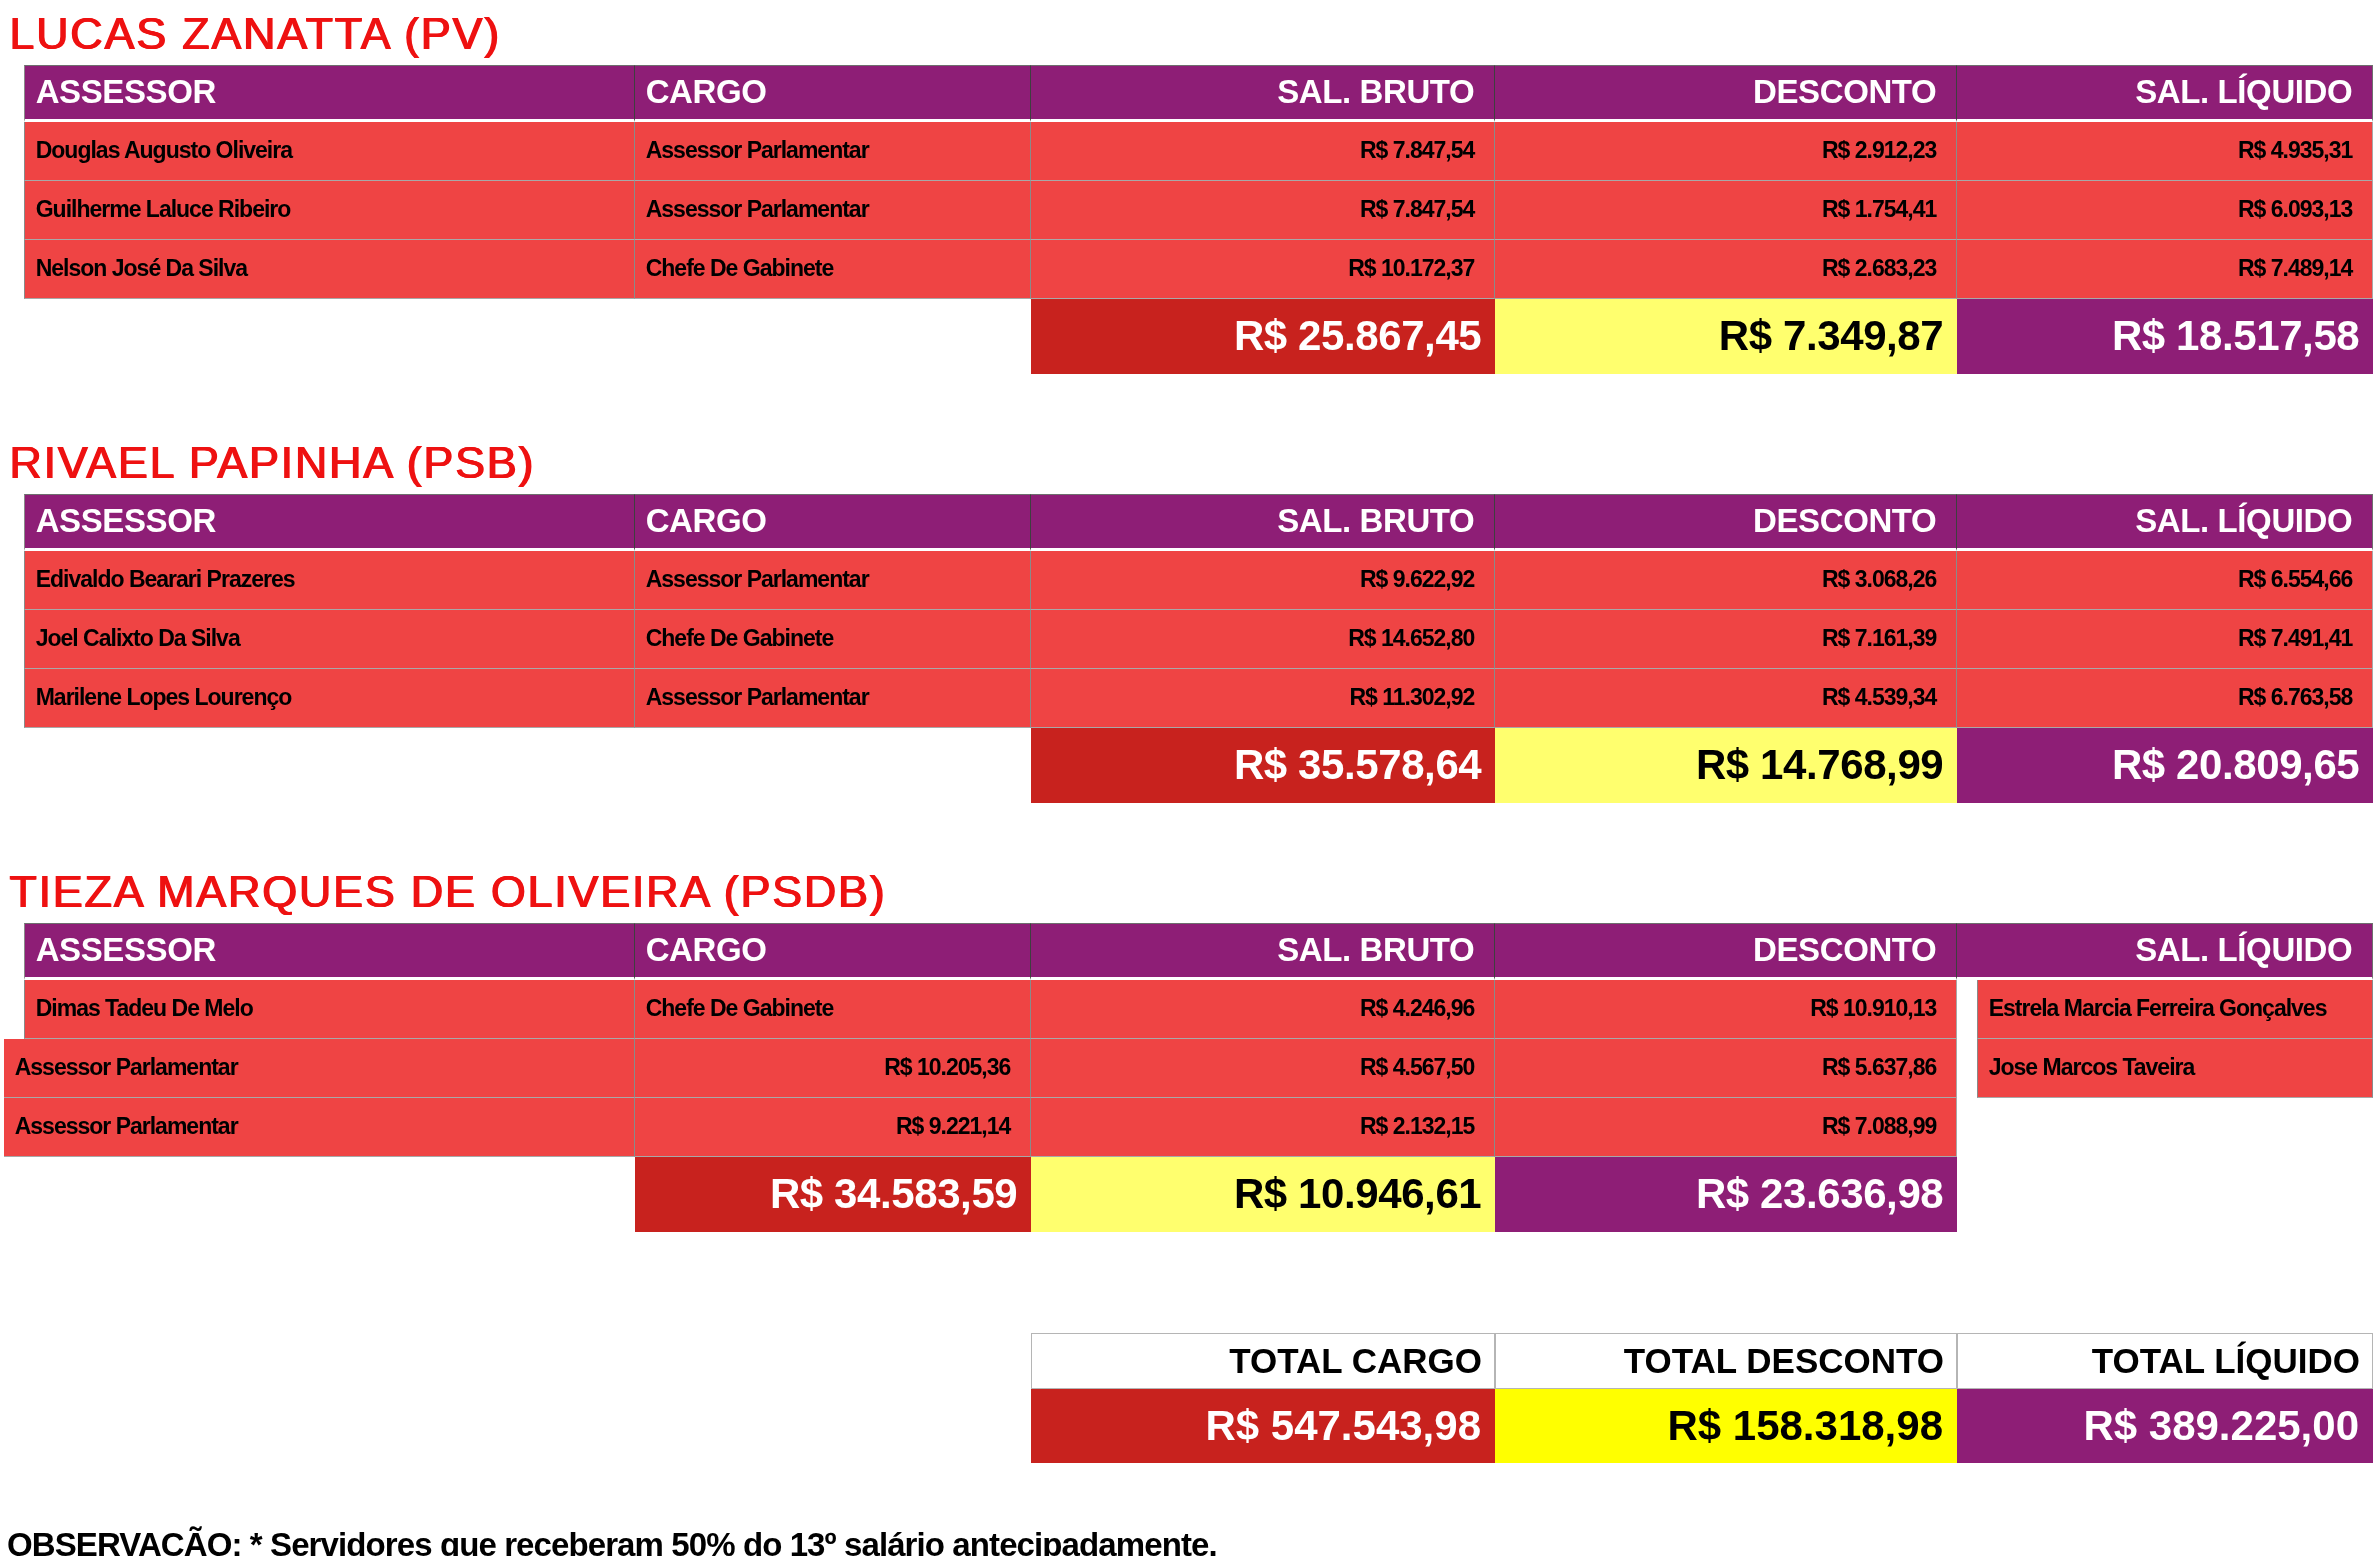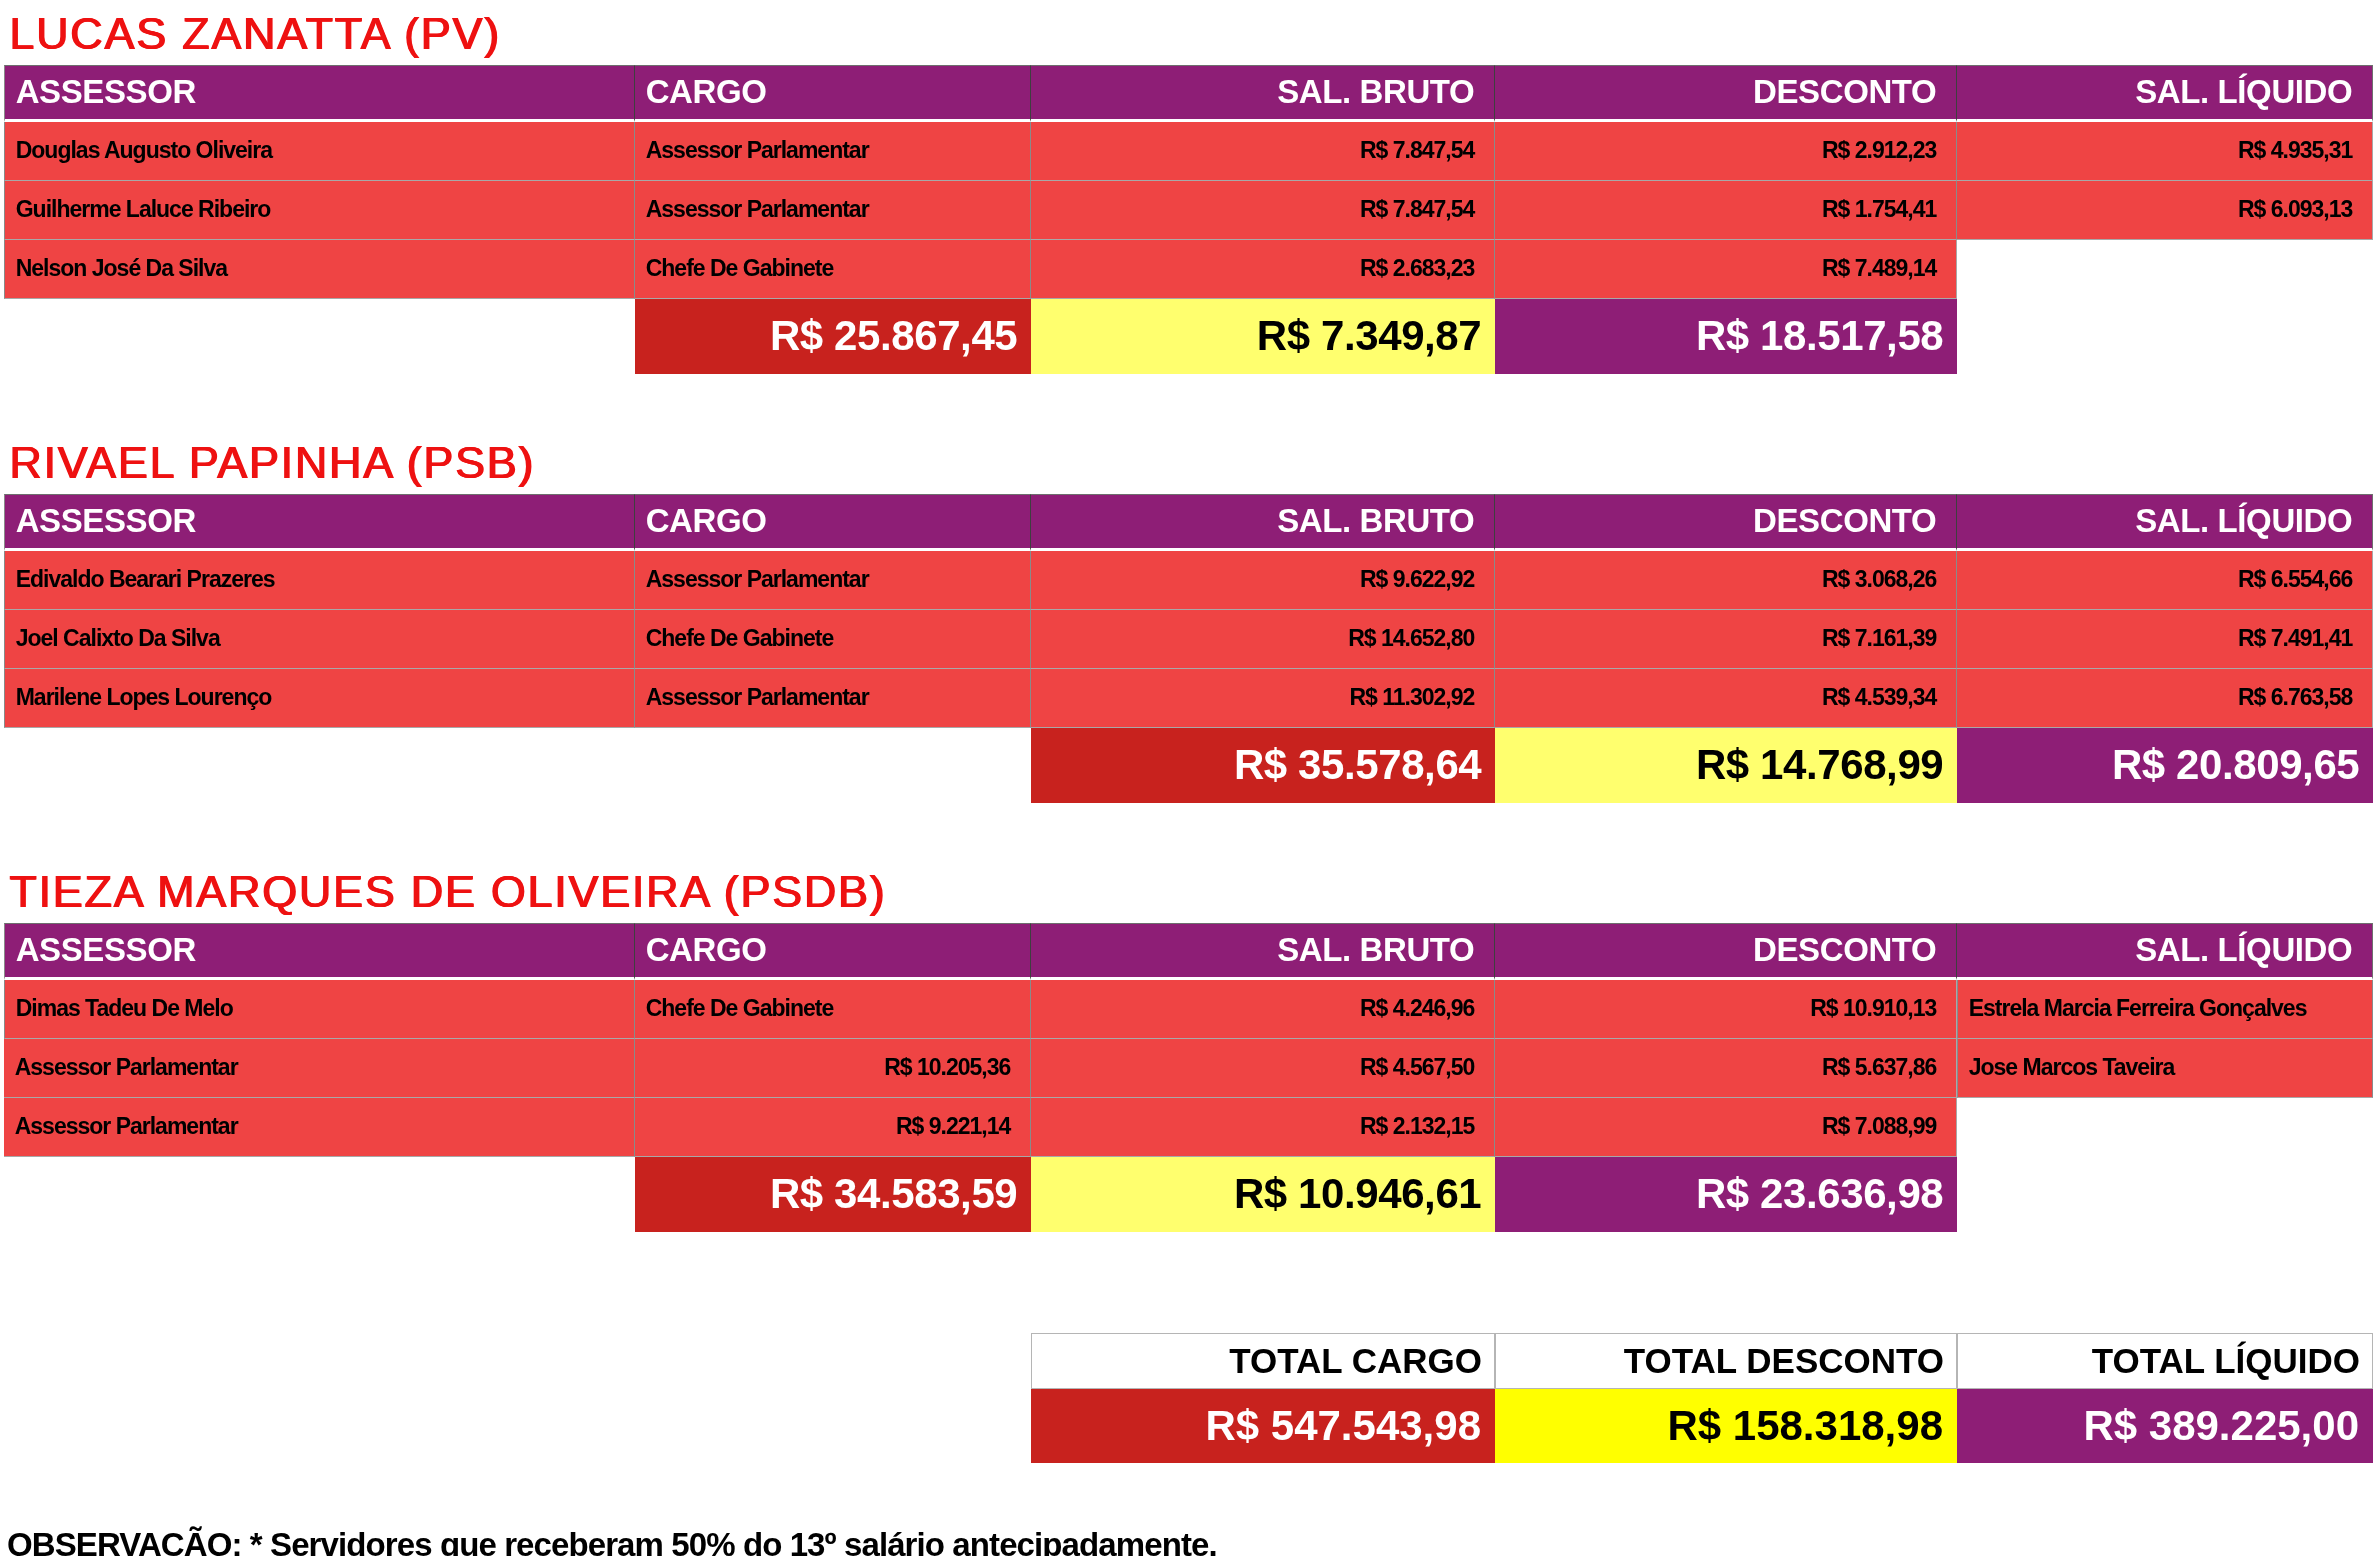--- a/index.html
+++ b/index.html
@@ -55,21 +55,21 @@
     font-weight: bold;
     font-size: 23px;
     letter-spacing: -1px;
     border-right: 0.9px solid #8a8a8a;
     border-bottom: 0.9px solid #a8a8a8;
   }
   .dc.endcol { border-right: 0.9px solid #a8a8a8; }
 
   .leftpad  { justify-content: flex-start; padding-left: 10.4px; }
   .rightpad { justify-content: flex-end;  padding-right: 20px; }
-  .firstcol { border-left: 0.9px solid #8a8a8a; }
+  .firstcol { border-left: 0.9px solid #8a8a8a; margin-left: 20px; }
 
   .spacer { background: transparent; }
 
   .tot {
     font-weight: bold;
     font-size: 42px;
     letter-spacing: -0.4px;
     justify-content: flex-end;
     padding-right: 14px;
   }
@@ -135,20 +135,21 @@
       <div class="cell dc rightpad endcol">R$ 4.935,31</div>
 
       <div class="cell dc leftpad firstcol">Guilherme Laluce Ribeiro</div>
       <div class="cell dc leftpad">Assessor Parlamentar</div>
       <div class="cell dc rightpad">R$ 7.847,54</div>
       <div class="cell dc rightpad">R$ 1.754,41</div>
       <div class="cell dc rightpad endcol">R$ 6.093,13</div>
 
       <div class="cell dc leftpad firstcol">Nelson José Da Silva</div>
       <div class="cell dc leftpad">Chefe De Gabinete</div>
+      <div class="cell dc rightpad">R$ 10.172,37</div>
       <div class="cell dc rightpad">R$ 2.683,23</div>
       <div class="cell dc rightpad endcol">R$ 7.489,14</div>
 
       <div class="cell spacer"></div>
       <div class="cell spacer"></div>
       <div class="cell tot bg-red">R$ 25.867,45</div>
       <div class="cell tot bg-paleyellow">R$ 7.349,87</div>
       <div class="cell tot bg-purple">R$ 18.517,58</div>
     </div>
   </div>

